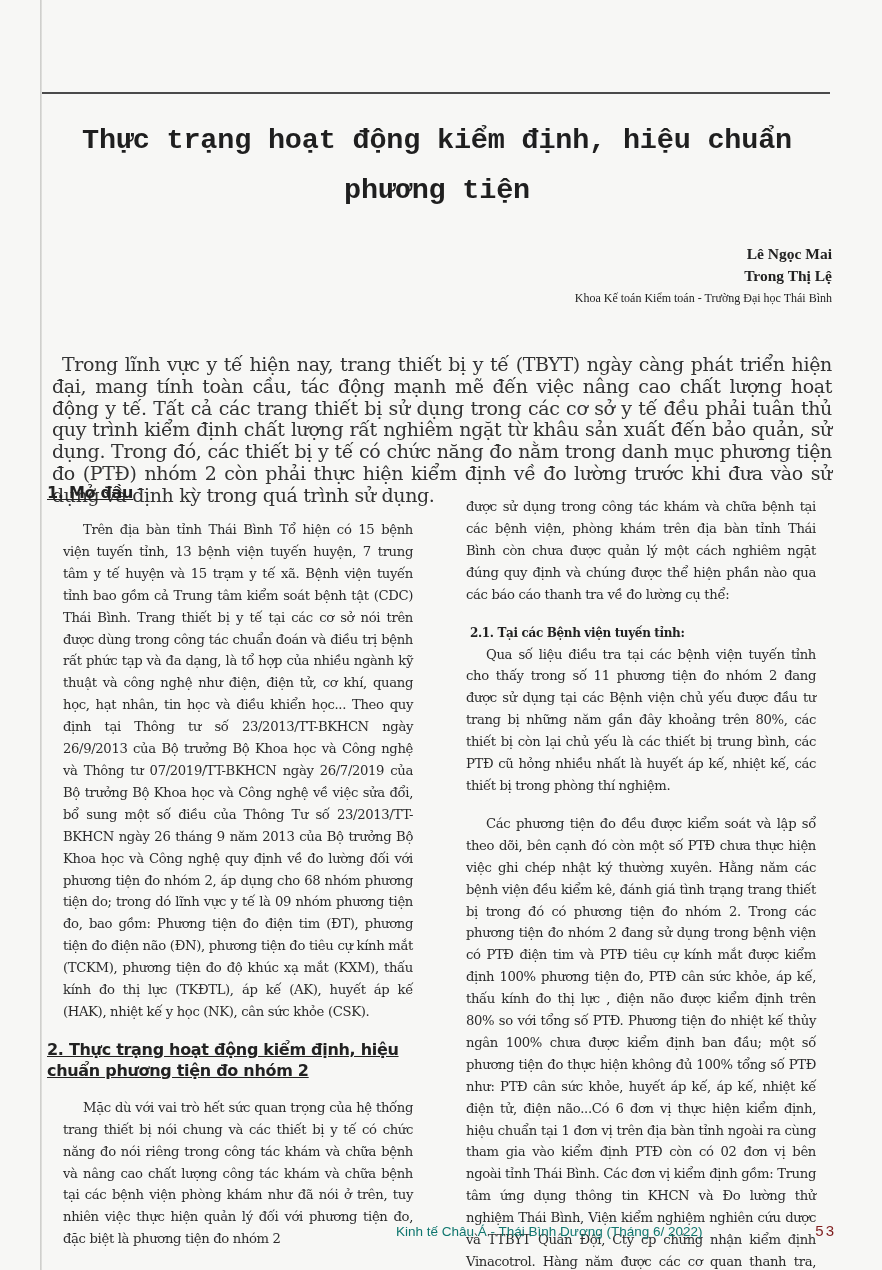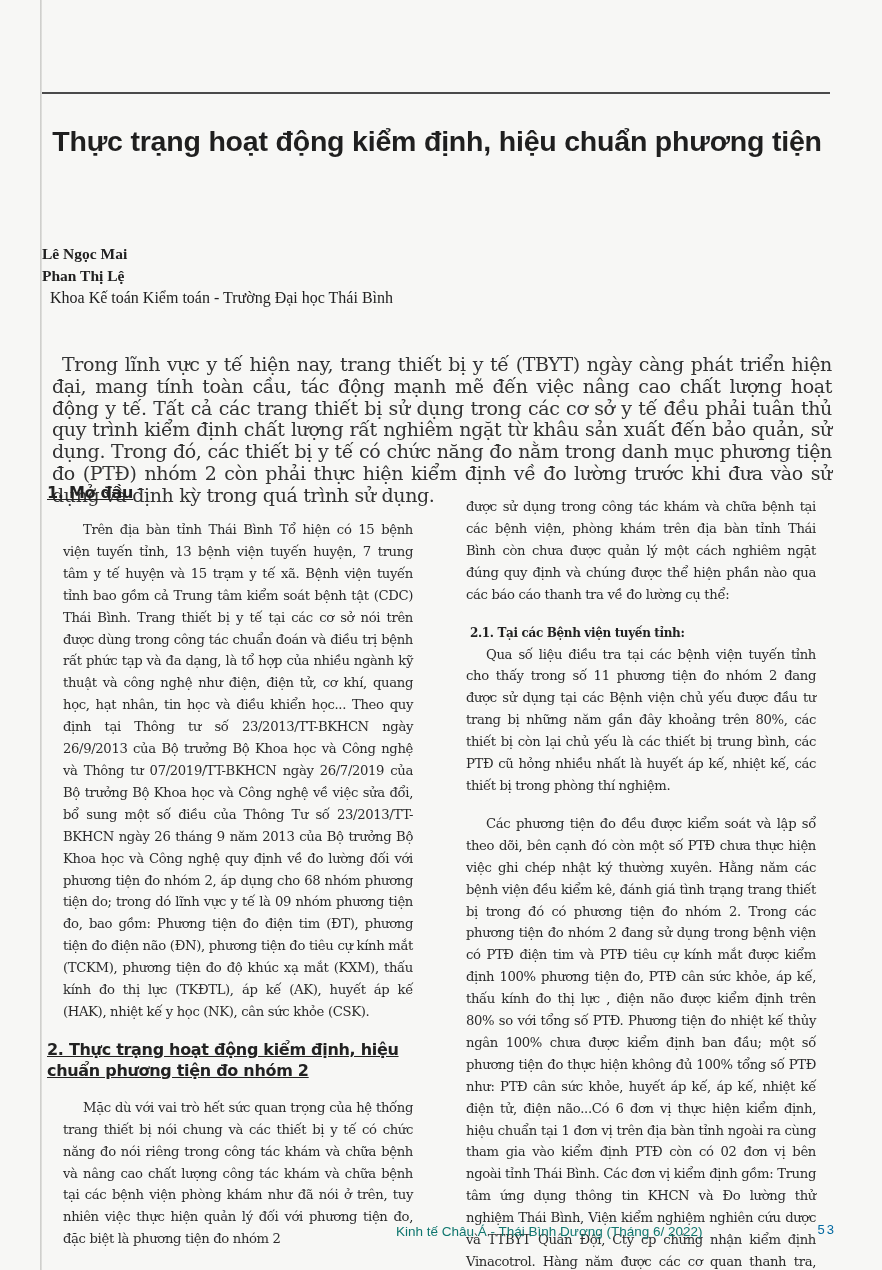--- a/index.html
+++ b/index.html
@@ -13,31 +13,31 @@
     position: absolute; left: 40px; top: 0; width: 2px; height: 1270px;
     background: linear-gradient(to right, #c9c9c6, #e4e4e1);
   }
   .top-rule {
     position: absolute; left: 42px; top: 92px; width: 788px; height: 2px;
     background: #4a4a4a;
   }
   .title {
     position: absolute; left: 42px; top: 116px; width: 790px;
     text-align: center;
-    font-family: Liberation Sans, sans-serif;
+    font-family: Liberation Mono, monospace;
     font-weight: bold; font-size: 28.5px; line-height: 50px;
     color: #1f1f1f; letter-spacing: -0.2px;
   }
   .authors {
     position: absolute; left: 42px; top: 243px; width: 790px;
-    text-align: left; font-family: "Liberation Serif", serif;
+    text-align: right; font-family: "Liberation Serif", serif;
     font-size: 15.5px; line-height: 22px; color: #222;
   }
   .authors .name { font-weight: bold; display: block; }
-  .authors .affil { display: block; font-size: 16px; margin-left: 8px; }
+  .authors .affil { display: block; font-size: 12px; margin-left: 8px; }
   .abstract {
     position: absolute; left: 52px; top: 354px; width: 780px;
     font-size: 19px; line-height: 21.8px; text-align: justify;
     text-indent: 10px; color: #333;
     font-family: "DejaVu Serif", serif; letter-spacing: -0.35px;
   }
   .col {
     position: absolute; top: 482px; width: 382px;
     font-size: 13.2px; line-height: 21.9px; text-align: justify;
     letter-spacing: -0.35px;
@@ -59,37 +59,37 @@
   .col p + p { margin-top: 6px; }
   .footer {
     position: absolute; top: 1222px; left: 396px; width: 440px; height: 24px;
   }
   .footer .journal {
     position: absolute; left: 0; top: 2px;
     font-family: "Liberation Sans", sans-serif; font-size: 13.5px; color: #0f766e;
   }
   .footer .page-no {
     position: absolute; right: 0; top: 0;
-    font-family: "Liberation Sans", sans-serif; font-size: 13px; color: #0369a1;
+    font-family: "Liberation Sans", sans-serif; font-size: 15px; color: #7f1d1d;
     letter-spacing: 2px;
   }
 </style>
 </head>
 <body>
 
 <div class="binding-edge"></div>
 <div class="top-rule"></div>
 
 <h1 class="title" style="margin:0;">
   <span>Thực trạng hoạt động kiểm định, hiệu chuẩn phương tiện</span><br>
 </h1>
 
 <div class="authors">
   <span class="name">Lê Ngọc Mai</span>
-  <span class="name">Phan Thị Lệ</span>
+  <span class="name">Trong Thị Lệ</span>
   <span class="affil">Khoa Kế toán Kiểm toán  - Trường Đại học Thái Bình</span>
 </div>
 
 <p class="abstract" style="margin:0;">Trong lĩnh vực y tế hiện nay, trang thiết bị y tế (TBYT) ngày càng phát triển hiện đại, mang tính toàn cầu, tác động mạnh mẽ đến việc nâng cao chất lượng hoạt động y tế. Tất cả các trang thiết bị sử dụng trong các cơ sở y tế đều phải tuân thủ quy trình kiểm định chất lượng rất nghiêm ngặt từ khâu sản xuất đến bảo quản, sử dụng. Trong đó, các thiết bị y tế có chức năng đo nằm trong danh mục phương tiện đo (PTĐ) nhóm 2 còn phải thực hiện kiểm định về đo lường trước khi đưa vào sử dụng và định kỳ trong quá trình sử dụng.</p>
 
 <div class="col left">
   <div class="h1">1. Mở đầu</div>
   <p>Trên địa bàn tỉnh Thái Bình Tổ hiện có 15 bệnh viện tuyến tỉnh, 13 bệnh viện tuyến huyện, 7 trung tâm y tế huyện và 15 trạm y tế xã. Bệnh viện tuyến tỉnh bao gồm cả Trung tâm kiểm soát bệnh tật (CDC) Thái Bình. Trang thiết bị y tế tại các cơ sở nói trên được dùng trong công tác chuẩn đoán và điều trị bệnh rất phức tạp và đa dạng, là tổ hợp của nhiều ngành kỹ thuật và công nghệ như điện, điện tử, cơ khí, quang học, hạt nhân, tin học và điều khiển học... Theo quy định tại Thông tư số 23/2013/TT-BKHCN ngày 26/9/2013 của Bộ trưởng Bộ Khoa học và Công nghệ và Thông tư 07/2019/TT-BKHCN ngày 26/7/2019 của Bộ trưởng Bộ Khoa học và Công nghệ về việc sửa đổi, bổ sung một số điều của Thông Tư số 23/2013/TT-BKHCN ngày 26 tháng 9 năm 2013 của Bộ trưởng Bộ Khoa học và Công nghệ quy định về đo lường đối với phương tiện đo nhóm 2, áp dụng cho 68 nhóm phương tiện do; trong dó lĩnh vực y tế là 09 nhóm phương tiện đo, bao gồm: Phương tiện đo điện tim (ĐT), phương tiện đo điện não (ĐN), phương tiện đo tiêu cự kính mắt (TCKM), phương tiện đo độ khúc xạ mắt (KXM), thấu kính đo thị lực (TKĐTL), áp kế (AK), huyết áp kế (HAK), nhiệt kế y học (NK), cân sức khỏe (CSK).</p>
   <div class="h1 two">2. Thực trạng hoạt động kiểm định, hiệu chuẩn phương tiện đo nhóm 2</div>
   <p>Mặc dù với vai trò hết sức quan trọng của hệ thống trang thiết bị nói chung và các thiết bị y tế có chức năng đo nói riêng trong công tác khám và chữa bệnh và nâng cao chất lượng công tác khám và chữa bệnh tại các bệnh viện phòng khám như đã nói ở trên, tuy nhiên việc thực hiện quản lý đối với phương tiện đo, đặc biệt là phương tiện đo nhóm 2</p>

